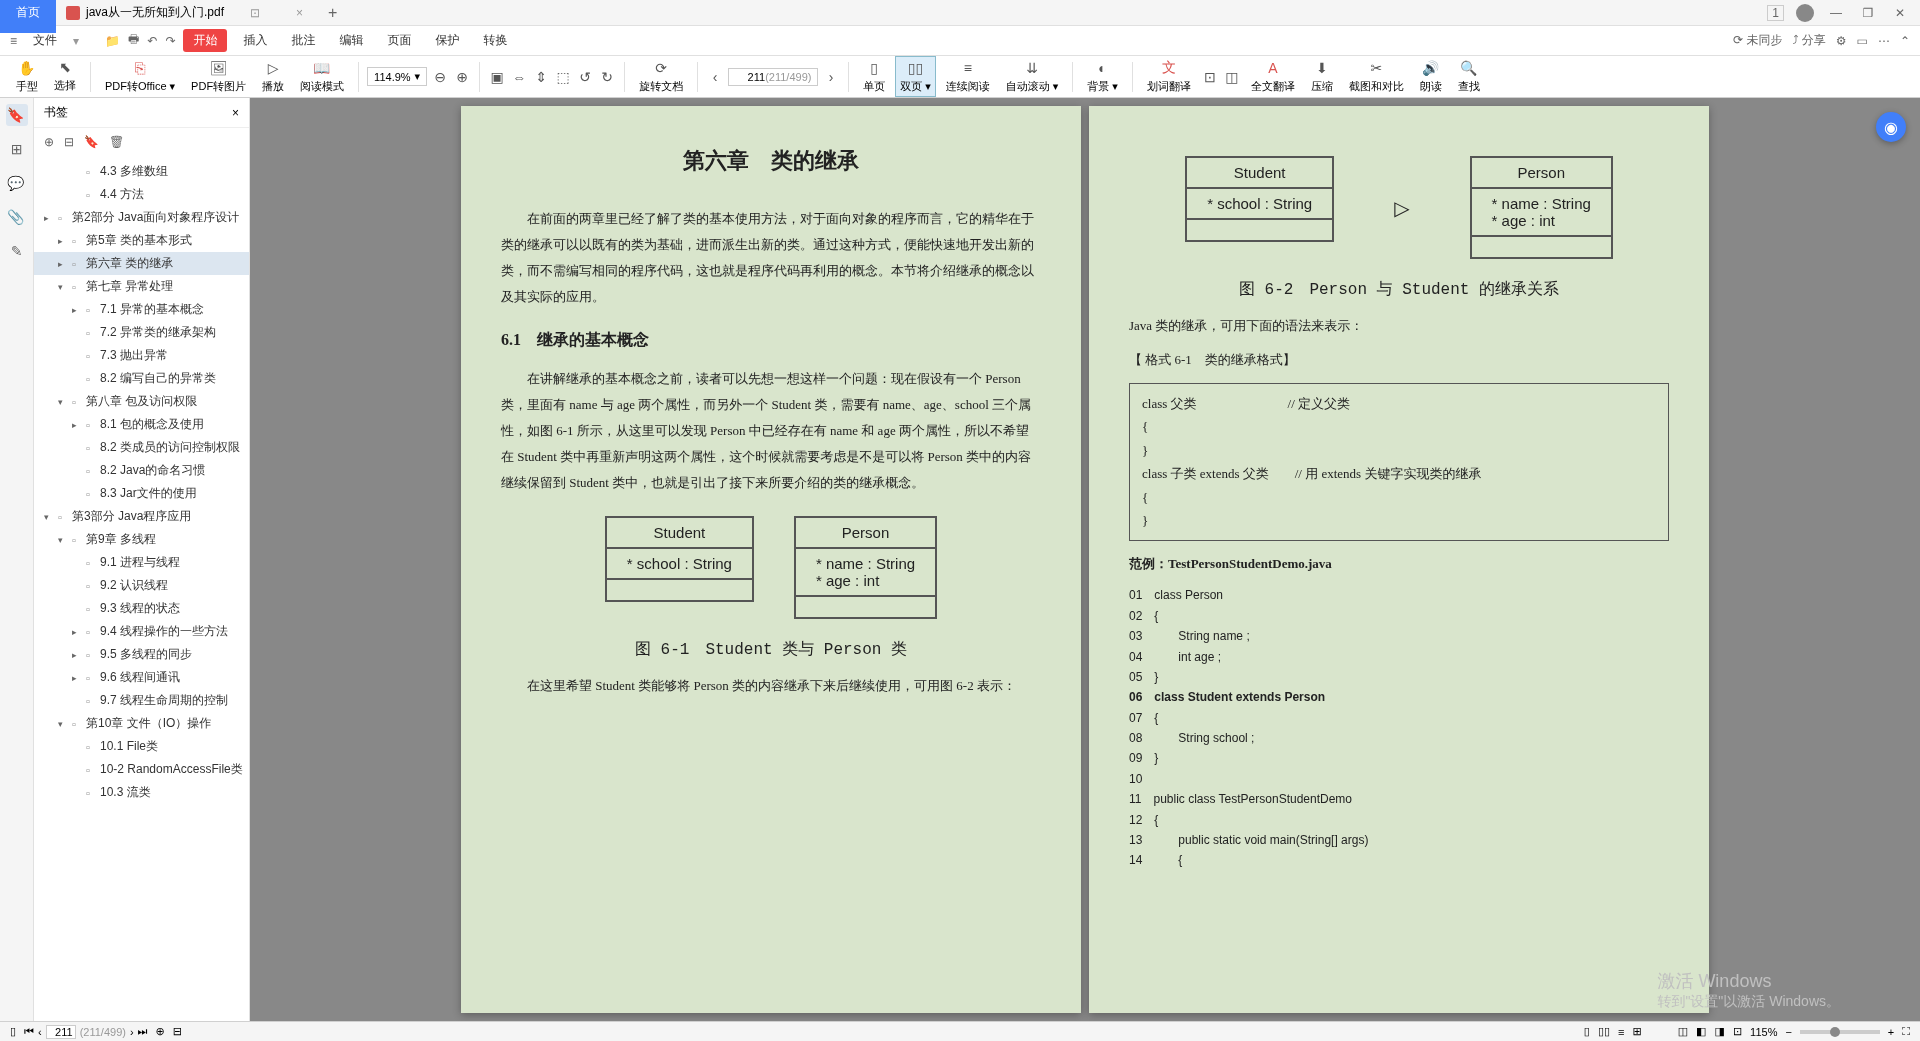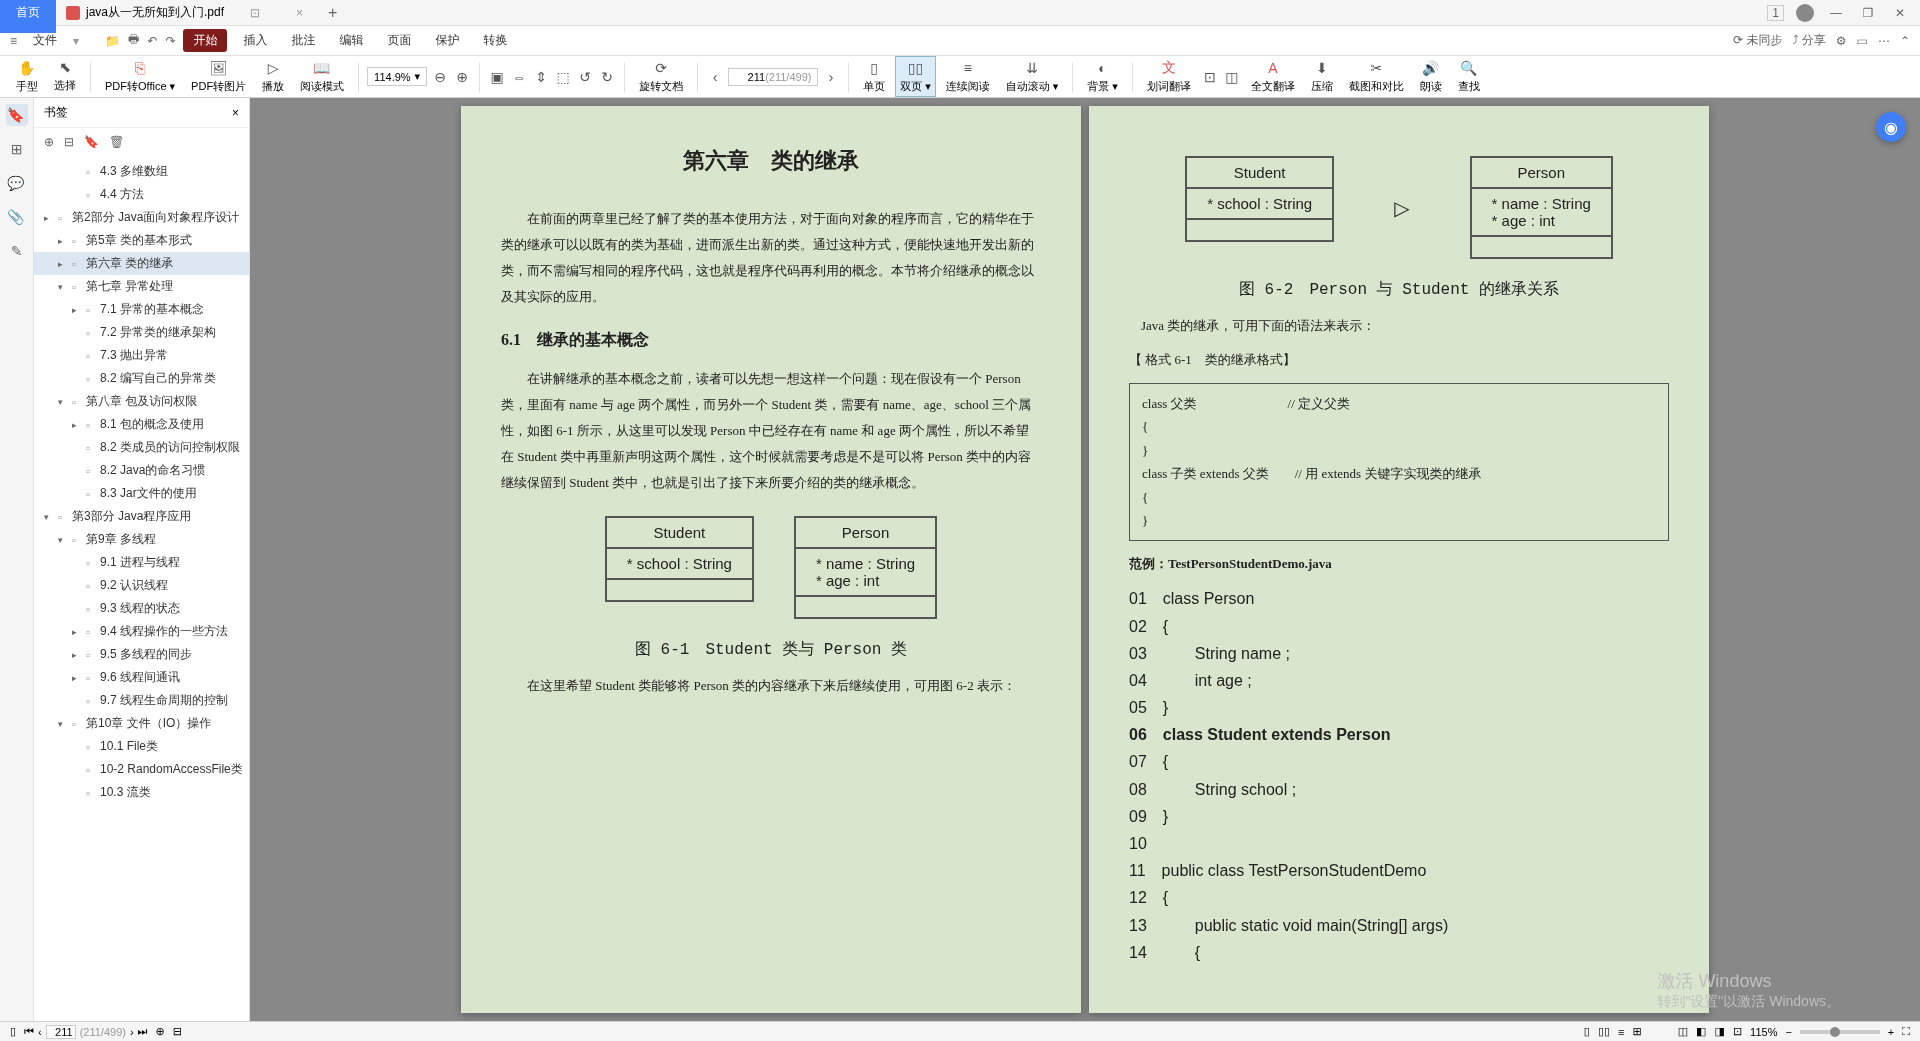--- a/index.html
+++ b/index.html
@@ -14,21 +14,21 @@
 .tab-add { margin-left: 15px; color: #666; font-size: 16px; }
 .titlebar-right { margin-left: auto; display: flex; gap: 12px; padding-right: 10px; align-items: center; }
 .titlebar-right span { font-size: 12px; color: #666; }
 .badge { border: 1px solid #ccc; padding: 0 4px; font-size: 10px; }
 .avatar { width: 18px; height: 18px; border-radius: 50%; background: #888; }
 .win-btn { width: 20px; text-align: center; font-size: 12px; }
 
 
 .menubar { height: 30px; display: flex; align-items: center; padding: 0 10px; gap: 8px; border-bottom: 1px solid #e0e0e0; font-size: 12px; }
 .menubar .icon-btn { color: #666; }
-.start-btn { background: #7f1d1d; color: #fff; padding: 3px 10px; border-radius: 3px; }
+.start-btn { background: #ef4444; color: #fff; padding: 3px 10px; border-radius: 3px; }
 .menu-item { padding: 3px 8px; color: #333; }
 .menubar-right { margin-left: auto; display: flex; gap: 10px; align-items: center; color: #666; }
 
 
 .toolbar { height: 42px; display: flex; align-items: center; padding: 0 10px; gap: 4px; border-bottom: 1px solid #d0d0d0; font-size: 11px; }
 .tool-group { display: flex; flex-direction: column; align-items: center; gap: 2px; padding: 0 6px; }
 .tool-icon { width: 18px; height: 18px; display: inline-flex; align-items: center; justify-content: center; color: #555; font-size: 14px; }
 .tool-sep { width: 1px; height: 30px; background: #e0e0e0; margin: 0 4px; }
 .zoom-box { border: 1px solid #ccc; padding: 2px 6px; display: flex; align-items: center; gap: 4px; }
 .page-input-box { border: 1px solid #ccc; padding: 2px 6px; display: flex; align-items: center; width: 90px; }
@@ -56,21 +56,21 @@
 .page { background: #d9e5cc; width: 620px; height: 100%; padding: 30px 40px; font-size: 13px; color: #222; box-shadow: 0 2px 8px rgba(0,0,0,0.3); overflow: hidden; }
 .page h2 { text-align: center; font-size: 22px; font-weight: bold; margin: 10px 0 30px; font-family: SimSun, serif; }
 .page h3 { font-size: 16px; font-weight: bold; margin: 20px 0 15px; font-family: SimSun, serif; }
 .page p { text-indent: 2em; line-height: 2; font-family: SimSun, serif; margin-bottom: 8px; }
 .uml-box { border: 2px solid #555; display: inline-block; font-family: "Courier New", monospace; vertical-align: top; }
 .uml-box .uml-row { border-bottom: 2px solid #555; padding: 6px 20px; text-align: center; font-size: 15px; }
 .uml-box .uml-row:last-child { border-bottom: none; min-height: 20px; }
 .uml-container { display: flex; justify-content: center; gap: 40px; margin: 20px 0; align-items: flex-start; }
 .caption { text-align: center; font-size: 16px; margin: 13px 0; font-family: Liberation Mono, monospace; }
 .code-box { border: 1px solid #555; padding: 8px 12px; font-family: SimSun, serif; font-size: 13px; line-height: 1.8; margin: 10px 0; }
-.code-list { font-family: SimSun, serif; font-size: 16px; line-height: 1.7; }
+.code-list { font-family: SimSun, serif; font-size: 12px; line-height: 1.7; }
 
 .float-btn { position: absolute; right: 14px; top: 14px; width: 30px; height: 30px; background: #417ff9; border-radius: 50%; display: flex; align-items: center; justify-content: center; color: #fff; box-shadow: 0 2px 6px rgba(0,0,0,0.3); }
 
 
 .statusbar { height: 20px; background: #f5f5f5; border-top: 1px solid #d0d0d0; display: flex; align-items: center; padding: 0 10px; font-size: 11px; gap: 8px; }
 .statusbar .page-nav { display: flex; align-items: center; gap: 4px; }
 .statusbar input { border: 1px solid #ccc; width: 30px; font-size: 11px; text-align: right; padding: 0 2px; }
 .statusbar-right { margin-left: auto; display: flex; align-items: center; gap: 8px; }
 .zoom-slider { width: 80px; height: 4px; background: #ccc; position: relative; }
 .zoom-slider::after { content: ''; position: absolute; left: 30px; top: -3px; width: 10px; height: 10px; background: #888; border-radius: 50%; }
@@ -426,21 +426,21 @@
         <div class="uml-box">
           <div class="uml-row">Person</div>
           <div class="uml-row" style="text-align:left;">
             <div>* name : String</div>
             <div>* age  : int</div>
           </div>
           <div class="uml-row"></div>
         </div>
       </div>
       <div class="caption">图 6-2　Person 与 Student 的继承关系</div>
-      <p style="text-indent:0;margin-left:12px;">Java 类的继承，可用下面的语法来表示：</p>
+      <p style="text-indent:0;">Java 类的继承，可用下面的语法来表示：</p>
       <p style="text-indent:0;">【 格式 6-1　类的继承格式】</p>
       <div class="code-box" style="white-space:pre;">class 父类　　　　　　　// 定义父类
 {
 }
 class 子类 extends 父类　　// 用 extends 关键字实现类的继承
 {
 }</div>
       <p style="text-indent:0;font-weight:bold;">范例：TestPersonStudentDemo.java</p>
       <div class="code-list" id="code-listing">
           <div>01　class Person</div>

